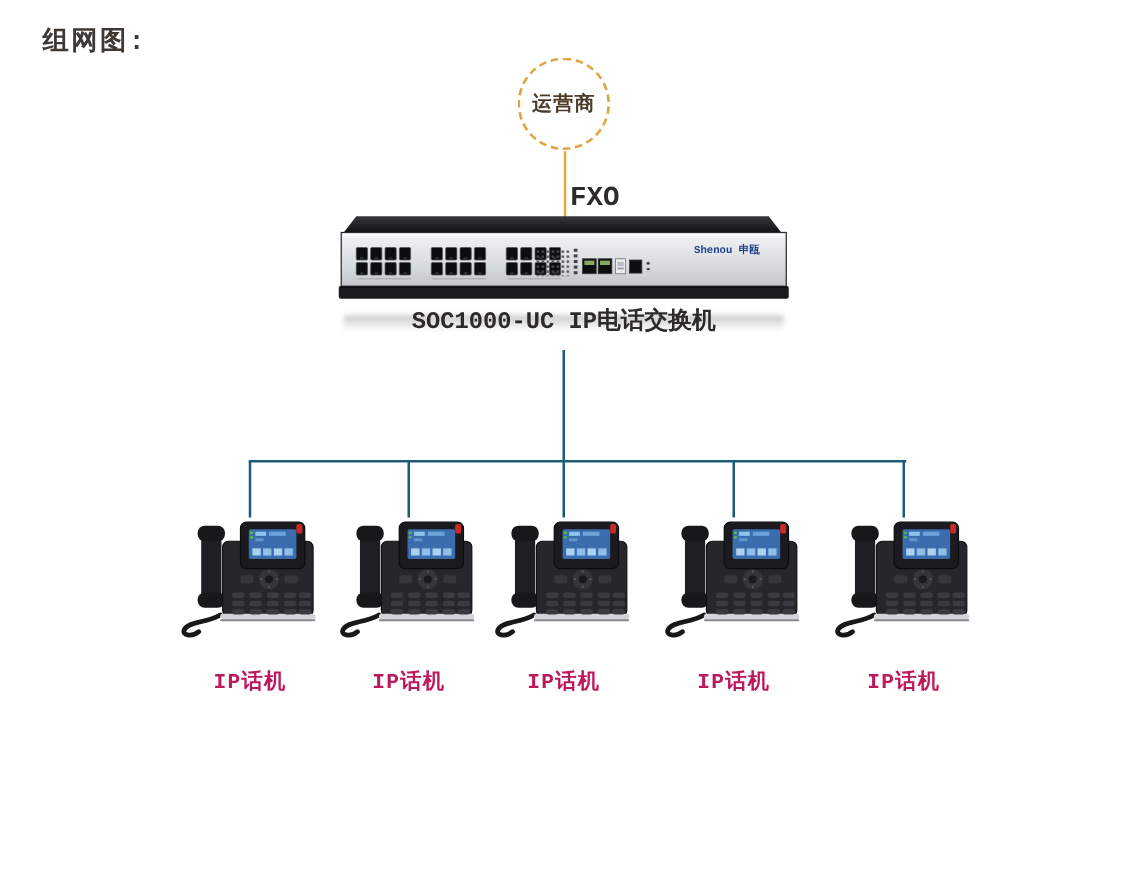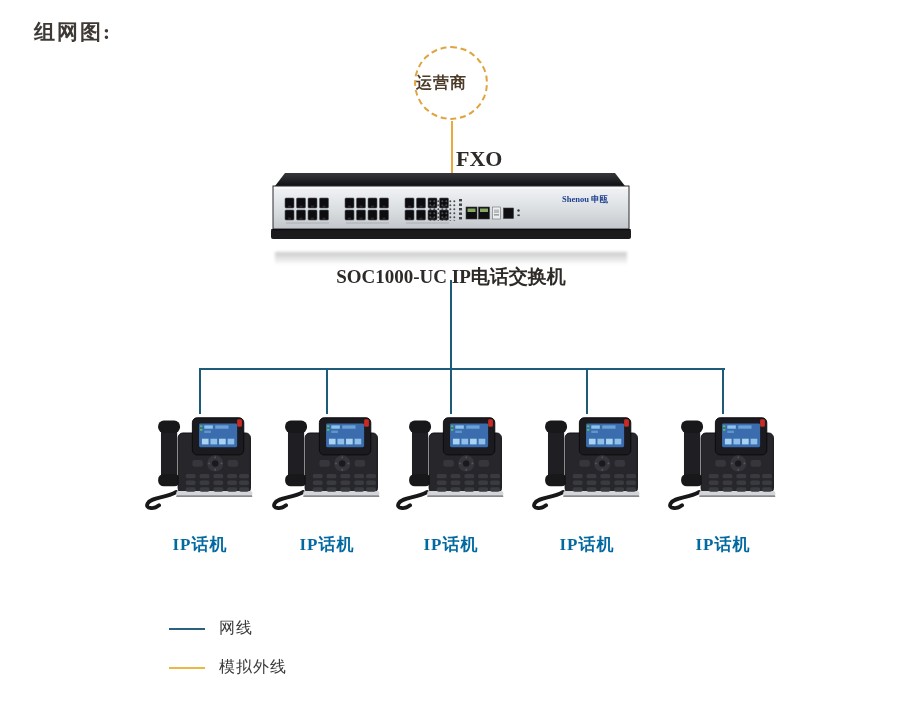--- a/index.html
+++ b/index.html
@@ -1,52 +1,52 @@
 <!DOCTYPE html>
 <html><head>
 <meta charset="utf-8">
 <style>
   html,body{margin:0;padding:0;background:#fff;}
   .canvas{
     position:relative;width:900px;height:714px;background:#ffffff;
-    font-family:Liberation Serif, serif;overflow:hidden;border-radius:31px;
+    font-family:Liberation Mono, monospace;overflow:hidden;border-radius:31px;
   }
   .title{
     position:absolute;left:34px;top:18px;font-size:21px;font-weight:600;
     color:#3e3935;letter-spacing:2px;
   }
   
   .carrier{
     position:absolute;left:414px;top:46px;width:74px;height:74px;border-radius:50%;
-    border:2px dashed #dfa440;display:flex;align-items:center;justify-content:flex-start;
+    border:2px dashed #dfa440;display:flex;align-items:center;justify-content:center;
     background:#fff;box-sizing:border-box;
   }
   .carrier span{font-size:16px;font-weight:700;color:#4b3b28;letter-spacing:1px;}
   
   .line{position:absolute;background:#1e5b78;}
   .line.analog{background:#e9a93c;}
   .fxo-label{
     position:absolute;left:456px;top:146px;font-size:22px;font-weight:700;color:#2d2a27;
   }
   .switch-wrap{position:absolute;left:269px;top:172px;width:364px;height:72px;}
   .switch-reflection{
     position:absolute;left:275px;top:252px;width:352px;height:13px;
     background:linear-gradient(to bottom,rgba(88,90,95,0.32),rgba(255,255,255,0));
     filter:blur(1.5px);
   }
   .switch-label{
-    position:absolute;left:269px;top:264px;width:364px;text-align:center;
+    position:absolute;left:269px;top:243px;width:364px;text-align:center;
     font-size:19px;font-weight:700;color:#2d2a27;
   }
   .phone-slot{
     position:absolute;top:413px;width:130px;display:flex;flex-direction:column;
     align-items:center;
   }
   .phone-slot svg{width:124px;height:99px;display:block;}
-  .phone-label{margin-top:21px;font-size:17px;font-weight:700;color:#0369a1;letter-spacing:1px;}
+  .phone-label{margin-top:21px;font-size:17px;font-weight:700;color:#be185d;letter-spacing:1px;}
   
   .legend{position:absolute;left:169px;top:618px;}
   .legend-row{display:flex;align-items:center;height:21px;margin-bottom:18px;}
   .legend-line{width:36px;height:2px;display:inline-block;}
   .legend-line.network{background:#2a627e;}
   .legend-line.analog{background:#ecb843;}
   .legend-text{margin-left:14px;font-size:16px;color:#3b3b3b;letter-spacing:1px;}
   .defs-holder{position:absolute;width:0;height:0;overflow:hidden;}
 </style>
 </head>
@@ -217,24 +217,14 @@
       </svg>
     <div class="phone-label">IP话机</div>
   </div>
   <div class="phone-slot" style="left:658px;">
     <svg viewBox="0 0 130 104">
         <use href="#phone-art"></use>
       </svg>
     <div class="phone-label">IP话机</div>
   </div>
 
-  <div class="legend">
-    <div class="legend-row">
-      <span class="legend-line network"></span>
-      <span class="legend-text">网线</span>
-    </div>
-    <div class="legend-row">
-      <span class="legend-line analog"></span>
-      <span class="legend-text">模拟外线</span>
-    </div>
-  </div>
 
 </div>
 
 </body></html>

